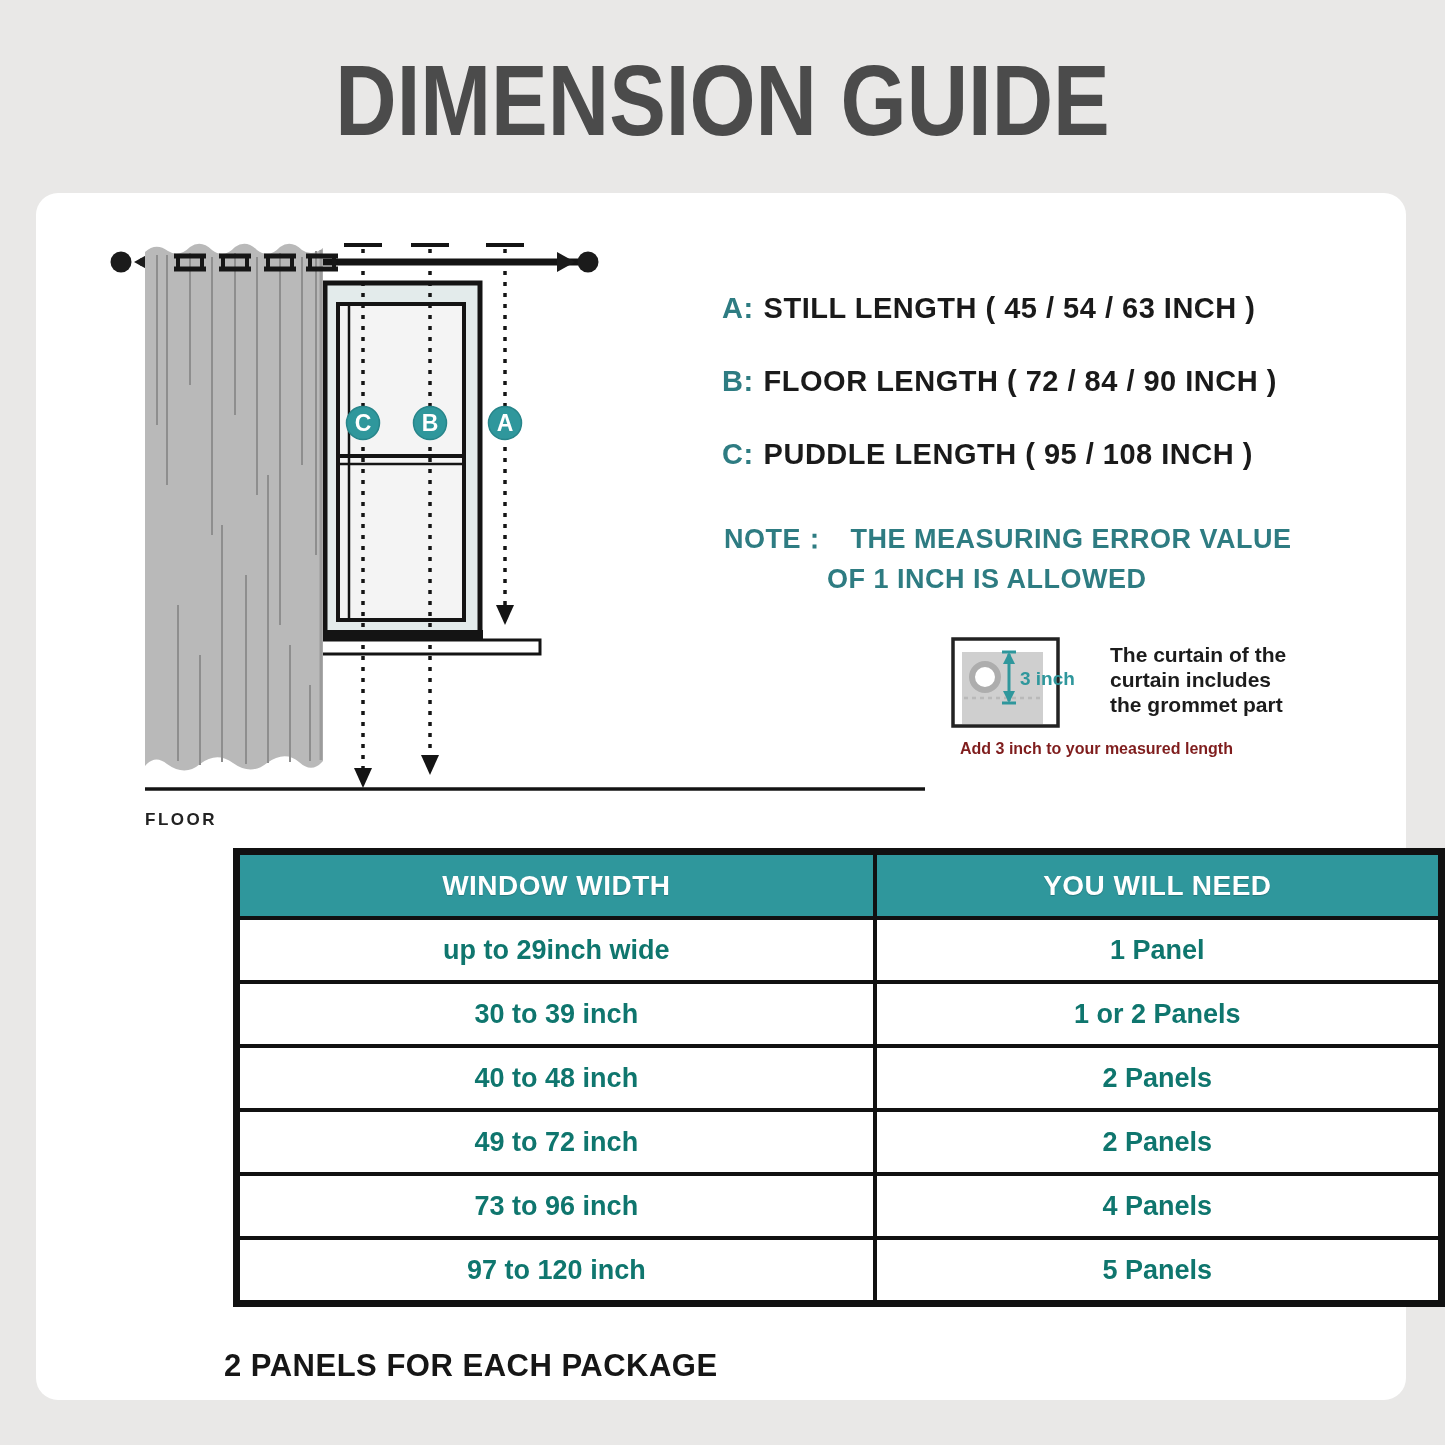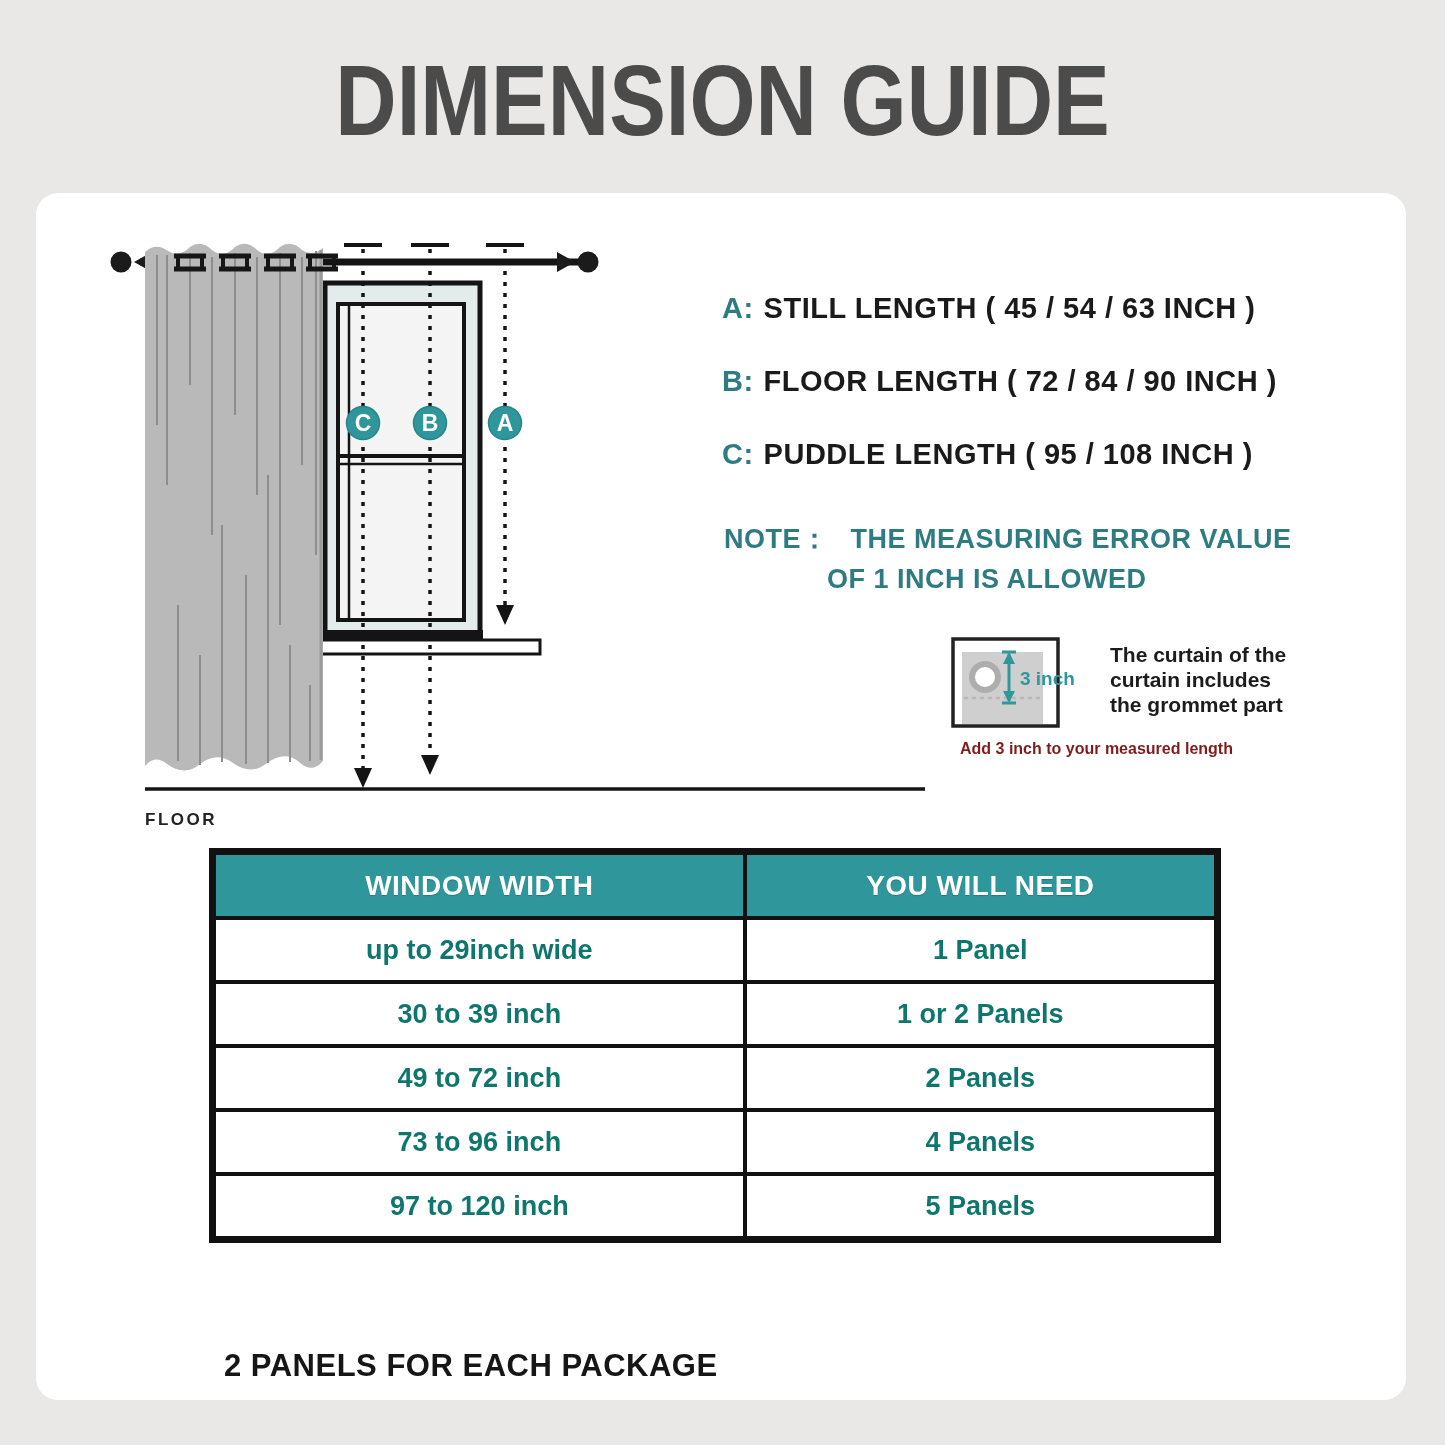--- a/index.html
+++ b/index.html
@@ -41,21 +41,21 @@
   }
   .grommet-desc{
     position:absolute;left:1110px;top:642px;
     font-size:21px;font-weight:600;color:#1c1c1c;line-height:25px;
   }
   .add-note{
     position:absolute;left:960px;top:740px;
     font-size:16px;font-weight:600;color:#7f1d1d;white-space:nowrap;
   }
   .dim-table{
-    position:absolute;left:209px;top:848px;width:1012px;
+    position:absolute;left:233px;top:848px;width:1212px;
     border-collapse:collapse;table-layout:fixed;
     background:#fff;border:7px solid #111;padding-left:47px;
   }
   .dim-table th{
     background:#2f979c;color:#ffffff;
     font-size:28px;font-weight:bold;letter-spacing:0.5px;
     height:59px;border:4px solid #111;text-align:center;
     text-shadow:0 1px 1px rgba(0,0,0,0.2);
   }
   .dim-table td{
@@ -238,20 +238,24 @@
     <tbody>
       <tr>
         <td>up to 29inch wide</td>
         <td>1 Panel</td>
       </tr>
       <tr>
         <td>30 to 39 inch</td>
         <td>1 or 2 Panels</td>
       </tr>
       <tr>
+        <td>40 to 48 inch</td>
+        <td>2 Panels</td>
+      </tr>
+      <tr>
         <td>49 to 72 inch</td>
         <td>2 Panels</td>
       </tr>
       <tr>
         <td>73 to 96 inch</td>
         <td>4 Panels</td>
       </tr>
       <tr>
         <td>97 to 120 inch</td>
         <td>5 Panels</td>

